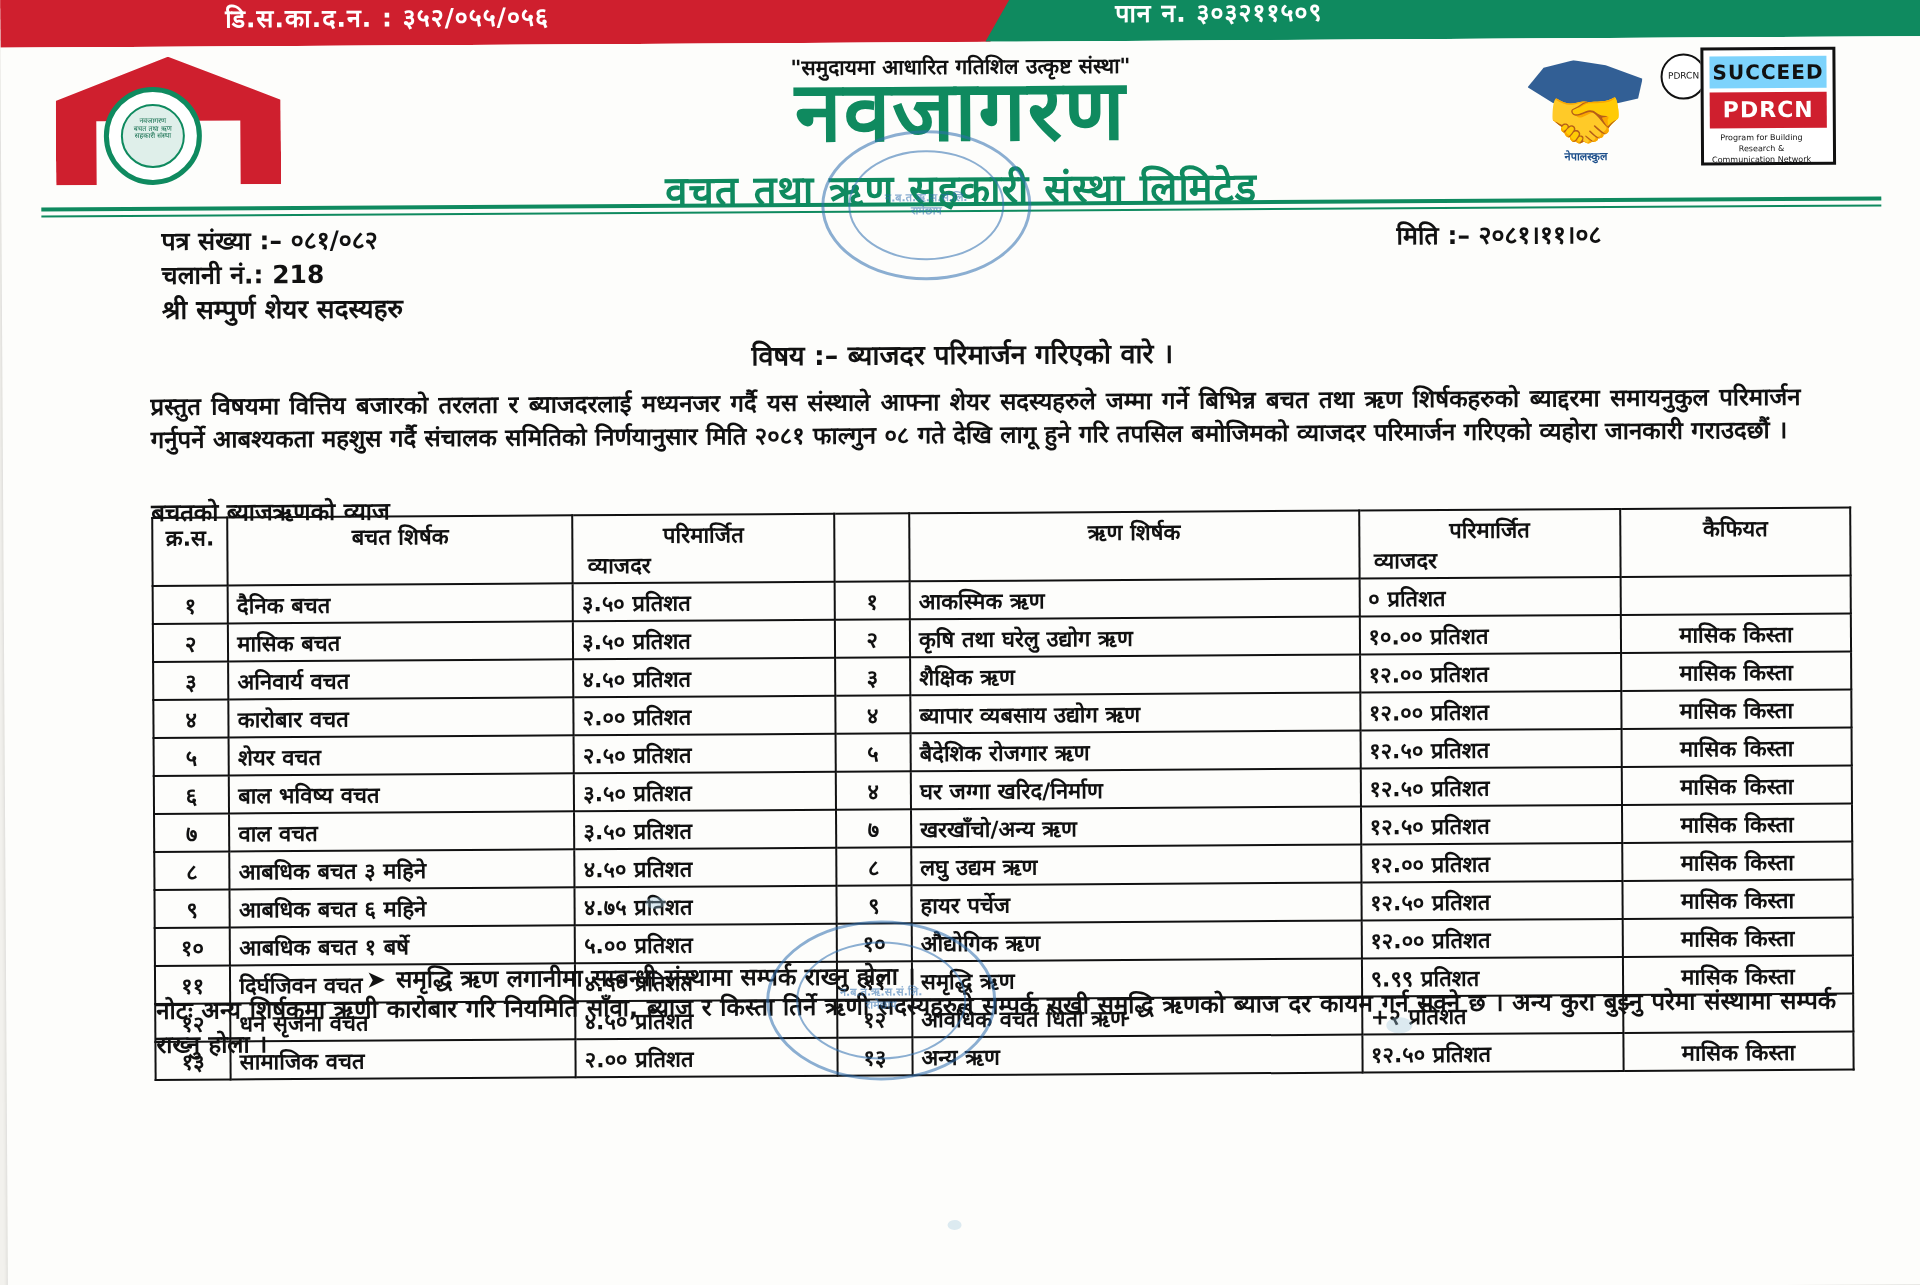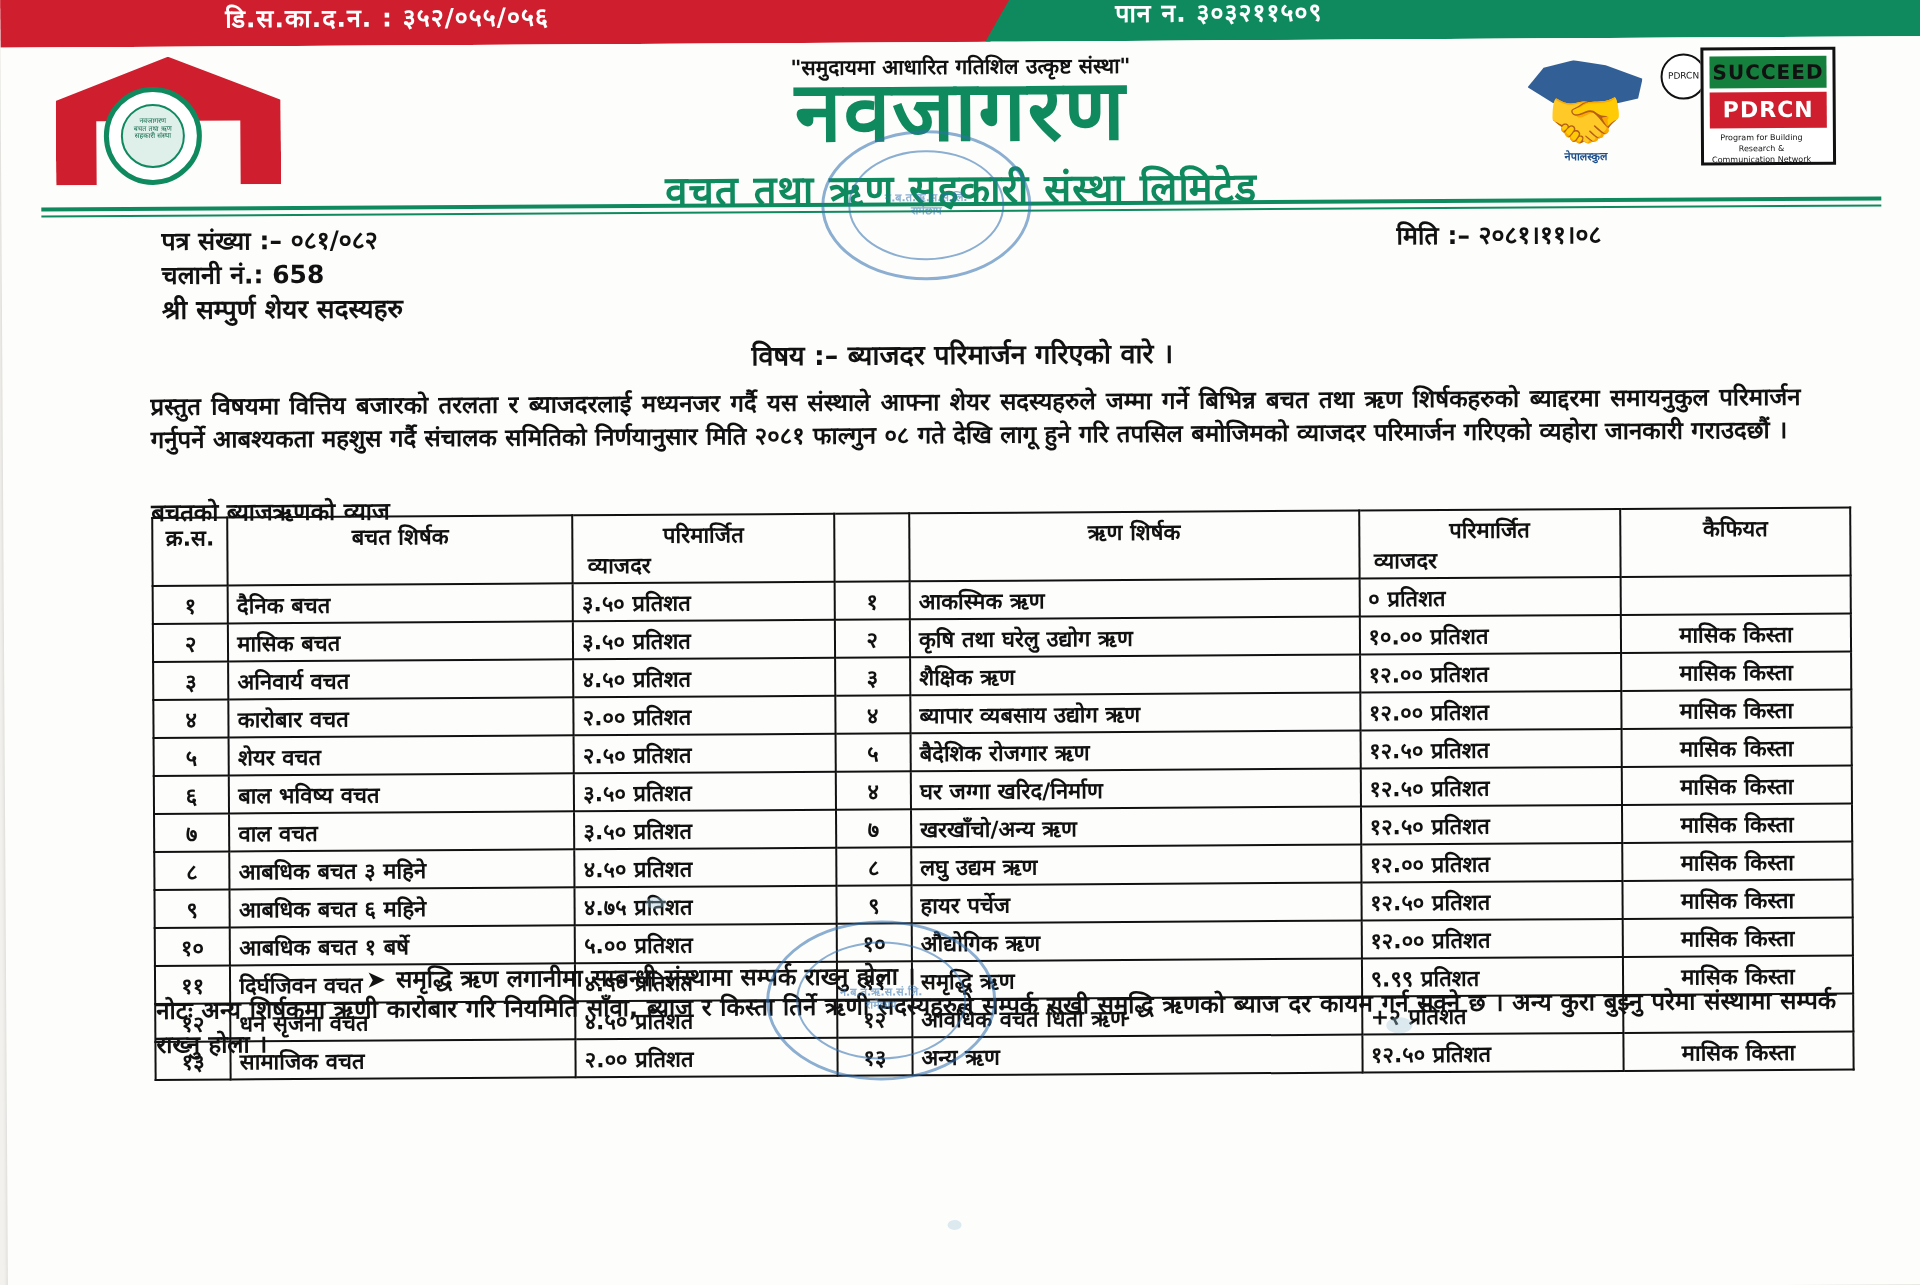--- a/index.html
+++ b/index.html
@@ -165,21 +165,21 @@
   }
   .succeed {
     position: absolute; left: 1700px; top: 62px;
     width: 135px; height: 118px;
     border: 3px solid #111;
     background: #fff;
     box-sizing: border-box;
   }
   .succeed .band1 {
     position: absolute; left: 6px; top: 6px; right: 6px; height: 32px;
-    background: #15803d; color: #111; font-weight: bold;
+    background: #7dd3fc; color: #111; font-weight: bold;
     font-size: 20px; text-align: center; line-height: 32px; letter-spacing: 1px;
   }
   .succeed .band2 {
     position: absolute; left: 6px; top: 42px; right: 6px; height: 36px;
     background: #cf1f2e; color: #fff; font-weight: bold;
     font-size: 22px; text-align: center; line-height: 36px; letter-spacing: 1px;
   }
   .succeed .band3 {
     position: absolute; left: 6px; top: 82px; right: 20px; height: 26px;
     color: #111; font-size: 8px; text-align: center; line-height: 11px;
@@ -351,21 +351,21 @@
     <div class="succeed">
       <div class="band1">SUCCEED</div>
       <div class="band2">PDRCN</div>
       <div class="band3">Program for Building Research &amp; Communication Network</div>
     </div>
 
     <div class="rule rule1"></div>
     <div class="rule rule2"></div>
 
     <div class="meta meta-patra">पत्र संख्या :– ०८१/०८२</div>
-    <div class="meta meta-chalani">चलानी नं.: 658</div>
+    <div class="meta meta-chalani">चलानी नं.: 218</div>
     <div class="meta meta-miti">मिति :– २०८१।११।०८</div>
 
     <div class="recipient">श्री सम्पुर्ण शेयर सदस्यहरु</div>
     <div class="subject">विषय :–  ब्याजदर परिमार्जन गरिएको वारे ।</div>
 
     <div class="body-para">प्रस्तुत विषयमा वित्तिय बजारको तरलता र ब्याजदरलाई मध्यनजर गर्दै यस संस्थाले आफ्ना शेयर सदस्यहरुले जम्मा गर्ने बिभिन्न बचत तथा ऋण शिर्षकहरुको ब्याद्दरमा समायनुकुल परिमार्जन गर्नुपर्ने आबश्यकता महशुस गर्दै संचालक समितिको निर्णयानुसार मिति २०८१ फाल्गुन ०८ गते देखि लागू हुने गरि तपसिल बमोजिमको व्याजदर परिमार्जन गरिएको व्यहोरा जानकारी गराउदछौं ।</div>
     <div class="body-label">बचतको ब्याजऋणको व्याज</div>
 
     <table class="rate-table">
       <thead>

